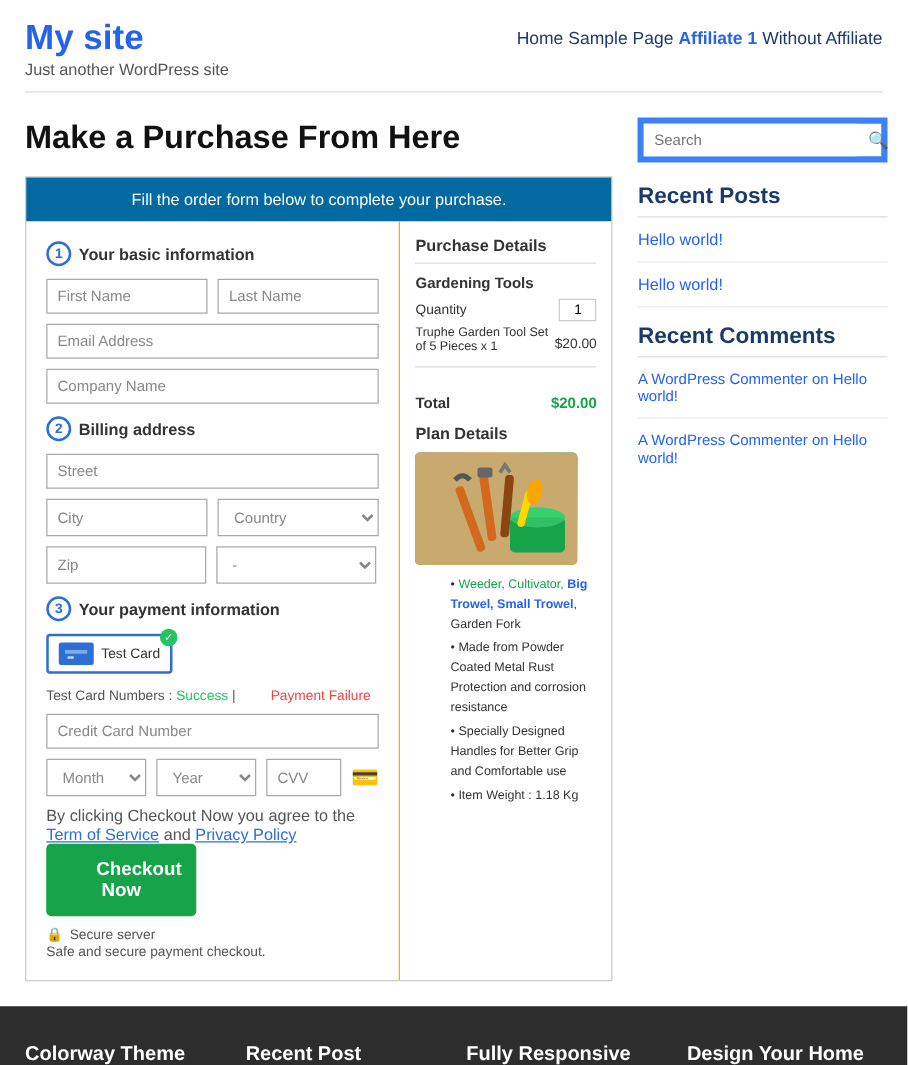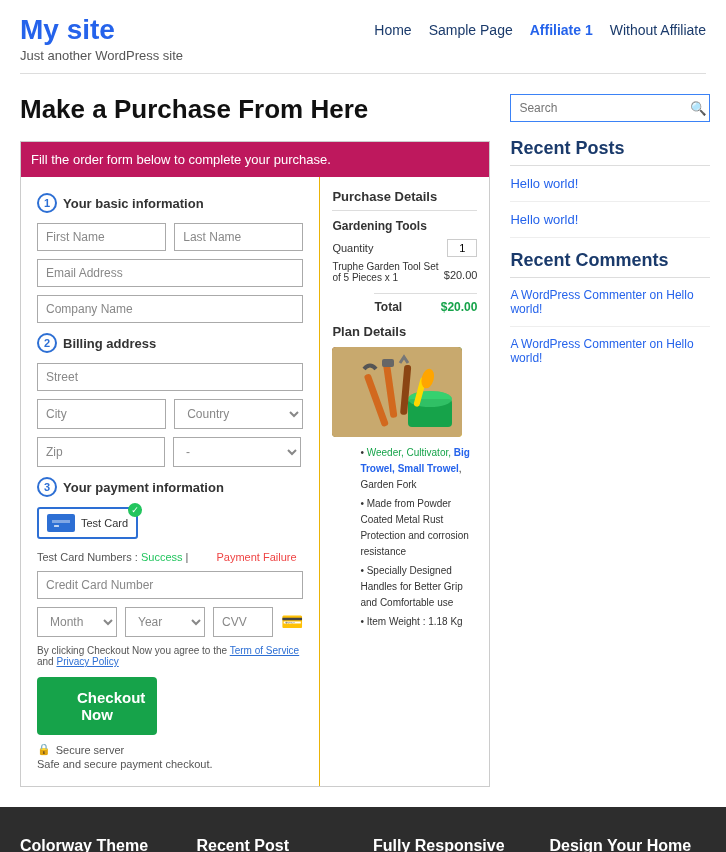--- a/index.html
+++ b/index.html
@@ -2,35 +2,35 @@
 <html><head>
   <meta charset="utf-8">
   <style>
     * { box-sizing: border-box; margin: 0; padding: 0; }
     body { font-family: Arial, sans-serif; font-size: 14px; color: #333; background: #fff; }
 
     
     .header { padding: 14px 20px 0 20px; display: flex; align-items: flex-start; justify-content: space-between; }
     .site-title { color: #2563eb; font-size: 28px; font-weight: bold; }
     .site-tagline { color: #555; font-size: 13px; margin-top: 2px; }
-    .nav { display: flex; align-items: flex-end; gap: 17px; padding-top: 8px; }
+    .nav { display: flex; align-items: flex-end; gap: 4px; padding-top: 8px; }
     .nav a { text-decoration: none; font-size: 14px; color: #1a3a6b; }
     .nav a.affiliate { color: #2563eb; font-weight: 600; }
     .header-divider { height: 1px; background: #ddd; margin: 10px 20px 0; }
 
     
     .main-content { display: flex; padding: 20px; gap: 20px; }
     .left-col { flex: 1; }
     .right-col { width: 200px; }
 
     .page-title { font-size: 26px; font-weight: bold; color: #111; margin-bottom: 16px; }
 
     
     .checkout-area { border: 1px solid #ccc; background: #fff; }
-    .checkout-header { background: #be185d; color: #fff; text-align: left; padding: 10px; font-size: 13px; }
+    .checkout-header { background: #0369a1; color: #fff; text-align: center; padding: 10px; font-size: 13px; }
 
     .checkout-body { display: flex; }
     .form-col { flex: 1; padding: 16px; }
     .details-col { width: 170px; padding: 12px; border-left: 1px solid #eab308; }
 
     .section-label { font-size: 13px; font-weight: bold; color: #333; margin-bottom: 10px; display: flex; align-items: center; gap: 6px; }
     .circle-num { width: 20px; height: 20px; border-radius: 50%; border: 2px solid #2d6fd4; display: flex; align-items: center; justify-content: center; font-size: 11px; color: #2d6fd4; font-weight: bold; flex-shrink: 0; }
 
     .form-row { display: flex; gap: 8px; margin-bottom: 8px; }
     .form-input { width: 100%; border: 1px solid #aaa; padding: 6px 8px; font-size: 12px; color: #666; background: #fff; }
@@ -39,46 +39,46 @@
 
     .payment-card { border: 2px solid #2d6fd4; padding: 5px 8px; display: inline-flex; align-items: center; gap: 6px; position: relative; font-size: 11px; color: #333; border-radius: 3px; margin-bottom: 6px; }
     .card-icon { width: 28px; height: 18px; background: #2d6fd4; border-radius: 2px; display: flex; align-items: center; justify-content: center; }
     .card-icon svg { width: 18px; height: 12px; }
     .check-badge { position: absolute; top: -6px; right: -6px; width: 14px; height: 14px; background: #22c55e; border-radius: 50%; display: flex; align-items: center; justify-content: center; color: #fff; font-size: 9px; }
 
     .test-card-note { font-size: 11px; color: #555; margin-bottom: 8px; }
     .test-card-note a { color: #22c55e; text-decoration: none; }
     .test-card-note a.fail { color: #ef4444; }
 
-    .terms-text { font-size: 10px; color: #555; margin-bottom: 10px; }
+    .terms-text { font-size: 13px; color: #555; }
     .terms-text a { color: #2d6fd4; }
 
     .checkout-btn { background: #16a34a; color: #fff; border: none; padding: 12px 40px; font-size: 15px; font-weight: bold; border-radius: 4px; cursor: pointer; width: 120px; }
 
     .secure-badge { display: flex; align-items: center; gap: 5px; font-size: 11px; color: #555; margin-top: 8px; }
     .secure-note { font-size: 11px; color: #555; margin-top: 2px; }
 
     
     .purchase-title { font-size: 13px; font-weight: bold; border-bottom: 1px solid #ddd; padding-bottom: 6px; margin-bottom: 8px; }
     .product-title { font-size: 12px; font-weight: bold; margin-bottom: 6px; }
     .detail-row { display: flex; justify-content: space-between; font-size: 11px; margin-bottom: 4px; align-items: center; }
     .detail-row input { width: 36px; border: 1px solid #ccc; padding: 2px 4px; font-size: 11px; text-align: center; }
     .price { font-size: 11px; color: #333; }
     .product-desc { font-size: 10px; color: #333; margin-bottom: 6px; }
-    .total-row { display: flex; justify-content: space-between; font-size: 12px; font-weight: bold; border-top: 1px solid #ddd; padding-top: 6px; margin-top: 4px; margin-left: 42px; }
+    .total-row { display: flex; justify-content: space-between; font-size: 12px; font-weight: bold; border-top: 1px solid #ddd; padding-top: 21px; margin-top: 4px; }
     .total-price { color: #16a34a; }
 
     .plan-title { font-size: 13px; font-weight: bold; margin: 10px 0 8px; }
     .plan-image { width: 130px; height: 90px; background: linear-gradient(135deg, #8B4513 0%, #D2691E 30%, #228B22 60%, #32CD32 80%, #FFD700 100%); border-radius: 4px; margin-bottom: 8px; overflow: hidden; position: relative; }
     .plan-features { font-size: 10px; color: #333; line-height: 1.6; margin-left: 28px; }
     .plan-features span.green { color: #16a34a; }
     .plan-features span.blue { color: #2563eb; font-weight: bold; }
 
     
-    .search-box { display: flex; border: 1px solid #3b82f6; margin-bottom: 16px; }
+    .search-box { display: flex; border: 5px solid #3b82f6; margin-bottom: 16px; }
     .search-input { flex: 1; border: none; padding: 6px 8px; font-size: 12px; outline: none; }
     .search-btn { background: none; border: none; padding: 0 8px; cursor: pointer; color: #555; }
 
     .sidebar-section-title { font-size: 18px; font-weight: bold; color: #1a3a6b; border-bottom: 1px solid #ddd; padding-bottom: 6px; margin-bottom: 10px; }
     .sidebar-link { color: #2563eb; font-size: 13px; text-decoration: none; display: block; margin-bottom: 6px; }
     .sidebar-divider { height: 1px; background: #eee; margin: 10px 0; }
     .sidebar-comment { font-size: 12px; color: #333; margin-bottom: 6px; }
     .sidebar-comment span { color: #2563eb; }
 
     

